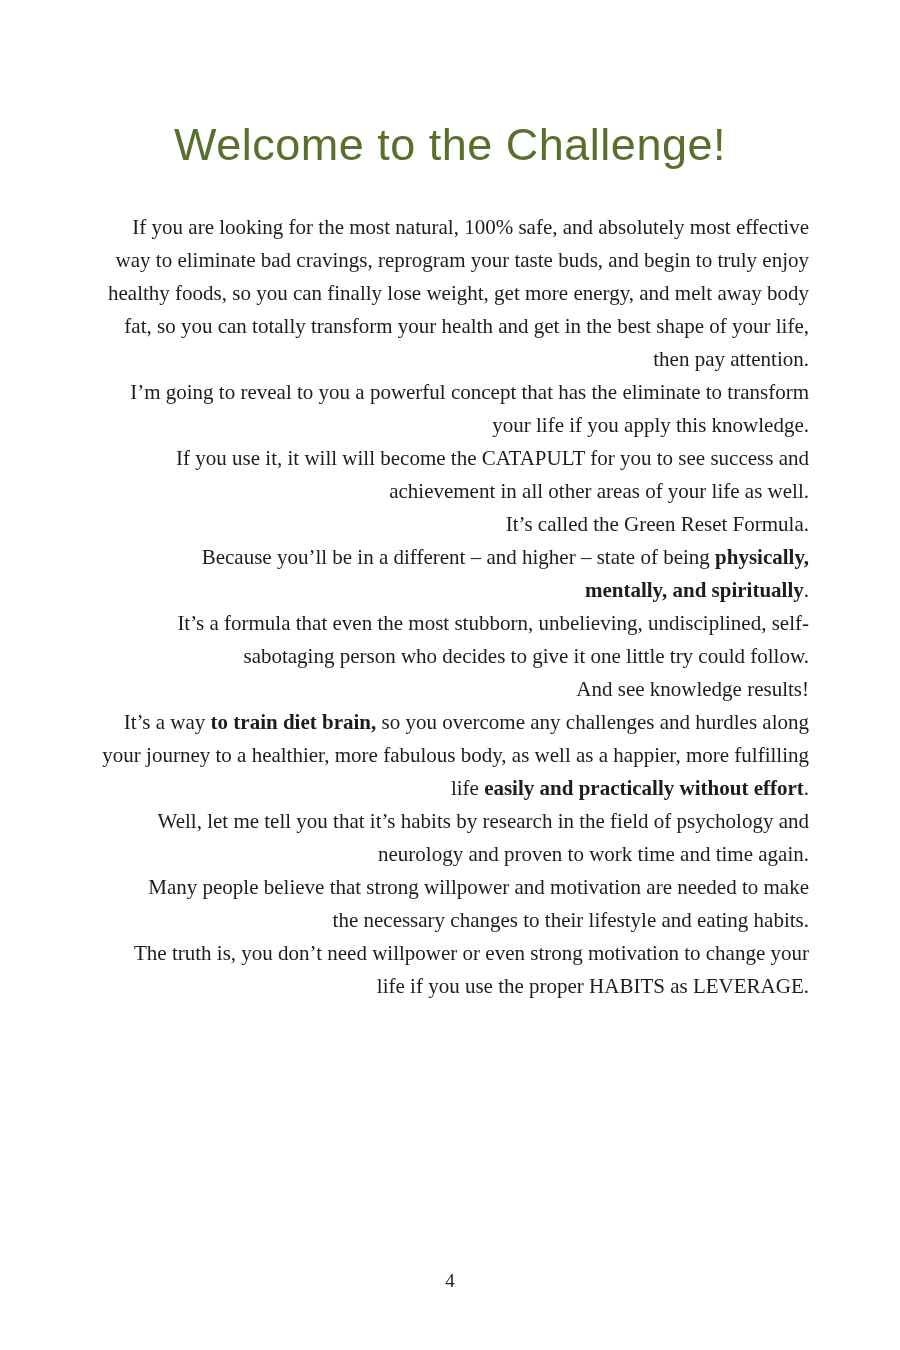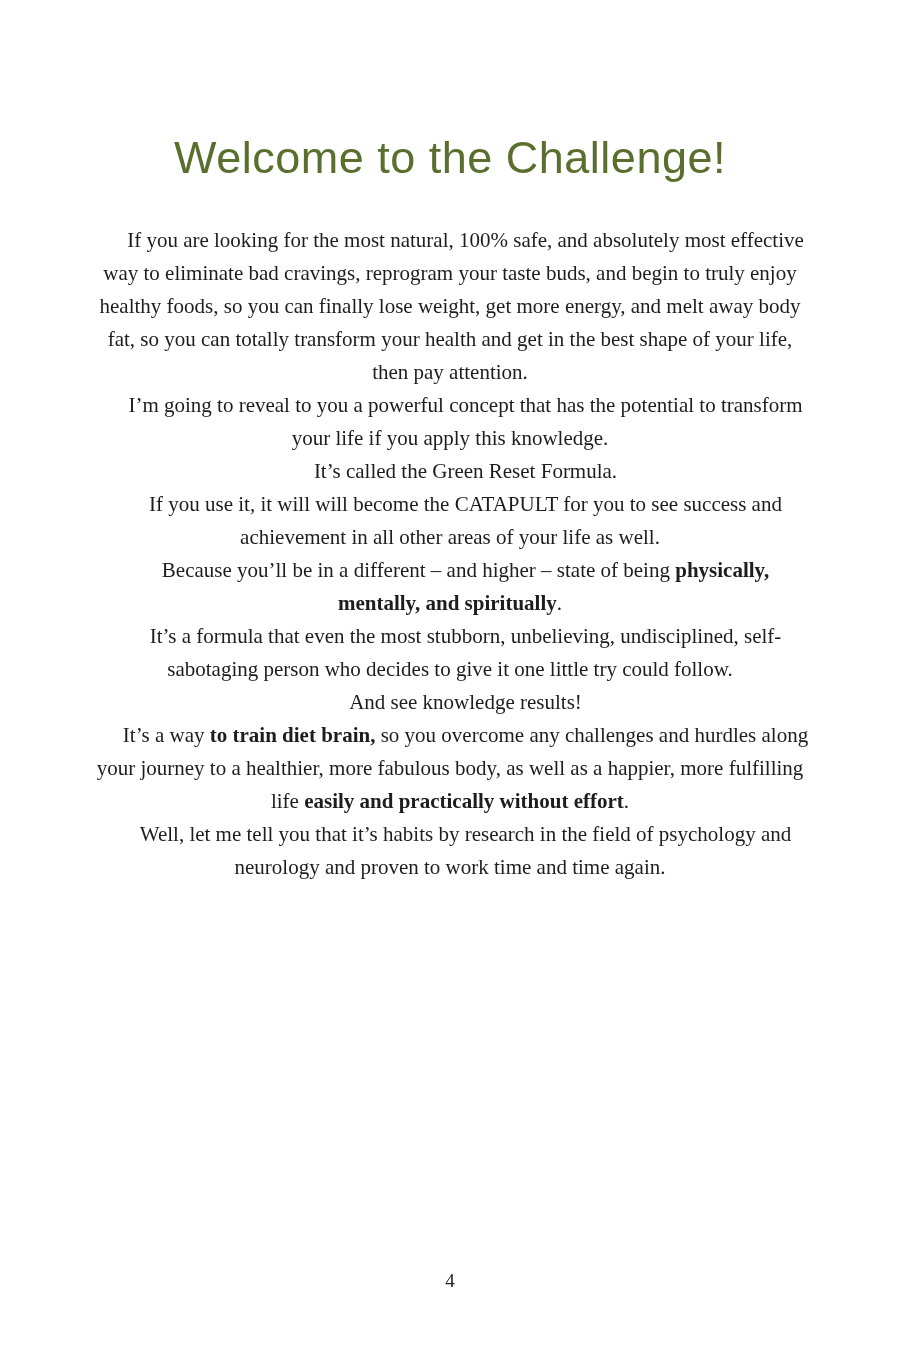--- a/index.html
+++ b/index.html
@@ -10,34 +10,34 @@
   .page {
     position: relative;
     width: 900px;
     height: 1350px;
     background: #ffffff;
     overflow: hidden;
     font-family: "Liberation Serif", serif;
     color: #1d1d1d;
   }
   .title {
-    margin: 16px;
+    margin: 3px;
     padding-top: 116px;
     text-align: center;
     font-family: "Liberation Sans", sans-serif;
     font-weight: 500;
     font-size: 45px;
     letter-spacing: 0.5px;
   }
   .content {
     margin: 40px 91px 0 91px;
     width: 718px;
     font-size: 21px;
     line-height: 33px;
-    text-align: center;
+    text-align: right;
   }
   .content p {
     margin: 0;
     text-indent: 31px;
   }
   .content .b {
     font-weight: bold;
   }
   .page-number {
     position: absolute;
@@ -50,24 +50,26 @@
   }
 </style>
 </head>
 <body>
 
 <div class="page" style="color: rgb(29, 29, 29);">
   <h1 class="title" style="color: rgb(90, 110, 46);">Welcome to the Challenge!</h1>
 
   <div class="content">
       <p><span>If you are looking for the most natural, 100% safe, and absolutely most effective way to eliminate bad cravings, reprogram your taste buds, and begin to truly enjoy healthy foods, so you can finally lose weight, get more energy, and melt away body fat, so you can totally transform your health and get in the best shape of your life, then pay attention.</span></p>
-      <p><span>I’m going to reveal to you a powerful concept that has the potential to transform your life if you apply this knowledge.</span></p>
+      <p><span>I’m going to reveal to you a powerful concept that has the eliminate to transform your life if you apply this knowledge.</span></p>
+      <p><span>If you use it, it will will become the CATAPULT for you to see success and achievement in all other areas of your life as well.</span></p>
       <p><span>It’s called the Green Reset Formula.</span></p>
-      <p><span>If you use it, it will will become the CATAPULT for you to see success and achievement in all other areas of your life as well.</span></p>
       <p><span>Because you’ll be in a different – and higher – state of being </span><span class="b">physically, mentally, and spiritually</span><span>.</span></p>
       <p><span>It’s a formula that even the most stubborn, unbelieving, undisciplined, self-sabotaging person who decides to give it one little try could follow.</span></p>
       <p><span>And see knowledge results!</span></p>
       <p><span>It’s a way </span><span class="b">to train diet brain,</span><span> so you overcome any challenges and hurdles along your journey to a healthier, more fabulous body, as well as a happier, more fulfilling life </span><span class="b">easily and practically without effort</span><span>.</span></p>
       <p><span>Well, let me tell you that it’s habits by research in the field of psychology and neurology and proven to work time and time again.</span></p>
+      <p><span>Many people believe that strong willpower and motivation are needed to make the necessary changes to their lifestyle and eating habits.</span></p>
+      <p><span>The truth is, you don’t need willpower or even strong motivation to change your life if you use the proper HABITS as LEVERAGE.</span></p>
     </div>
 
   <div class="page-number">4</div>
 </div>
 
 </body></html>

